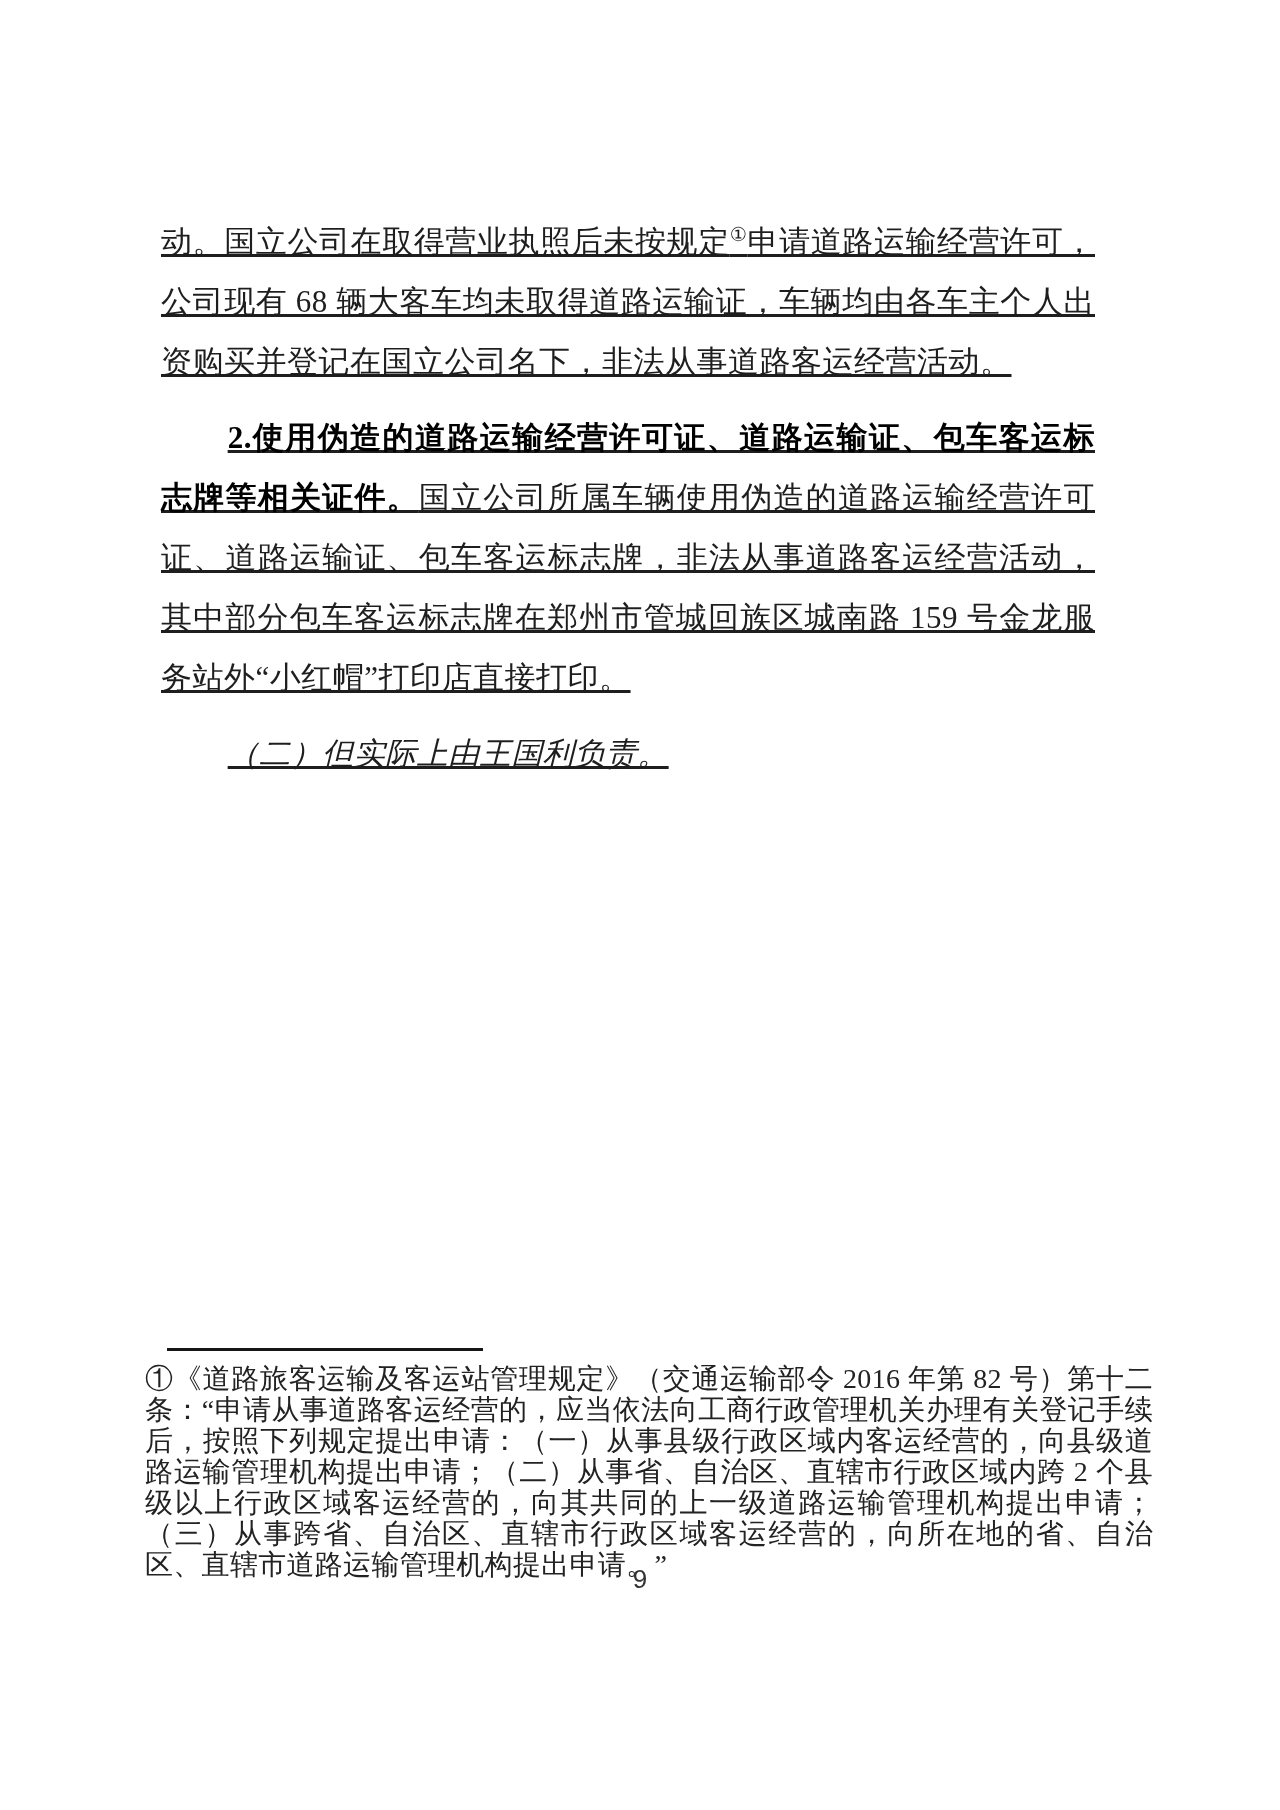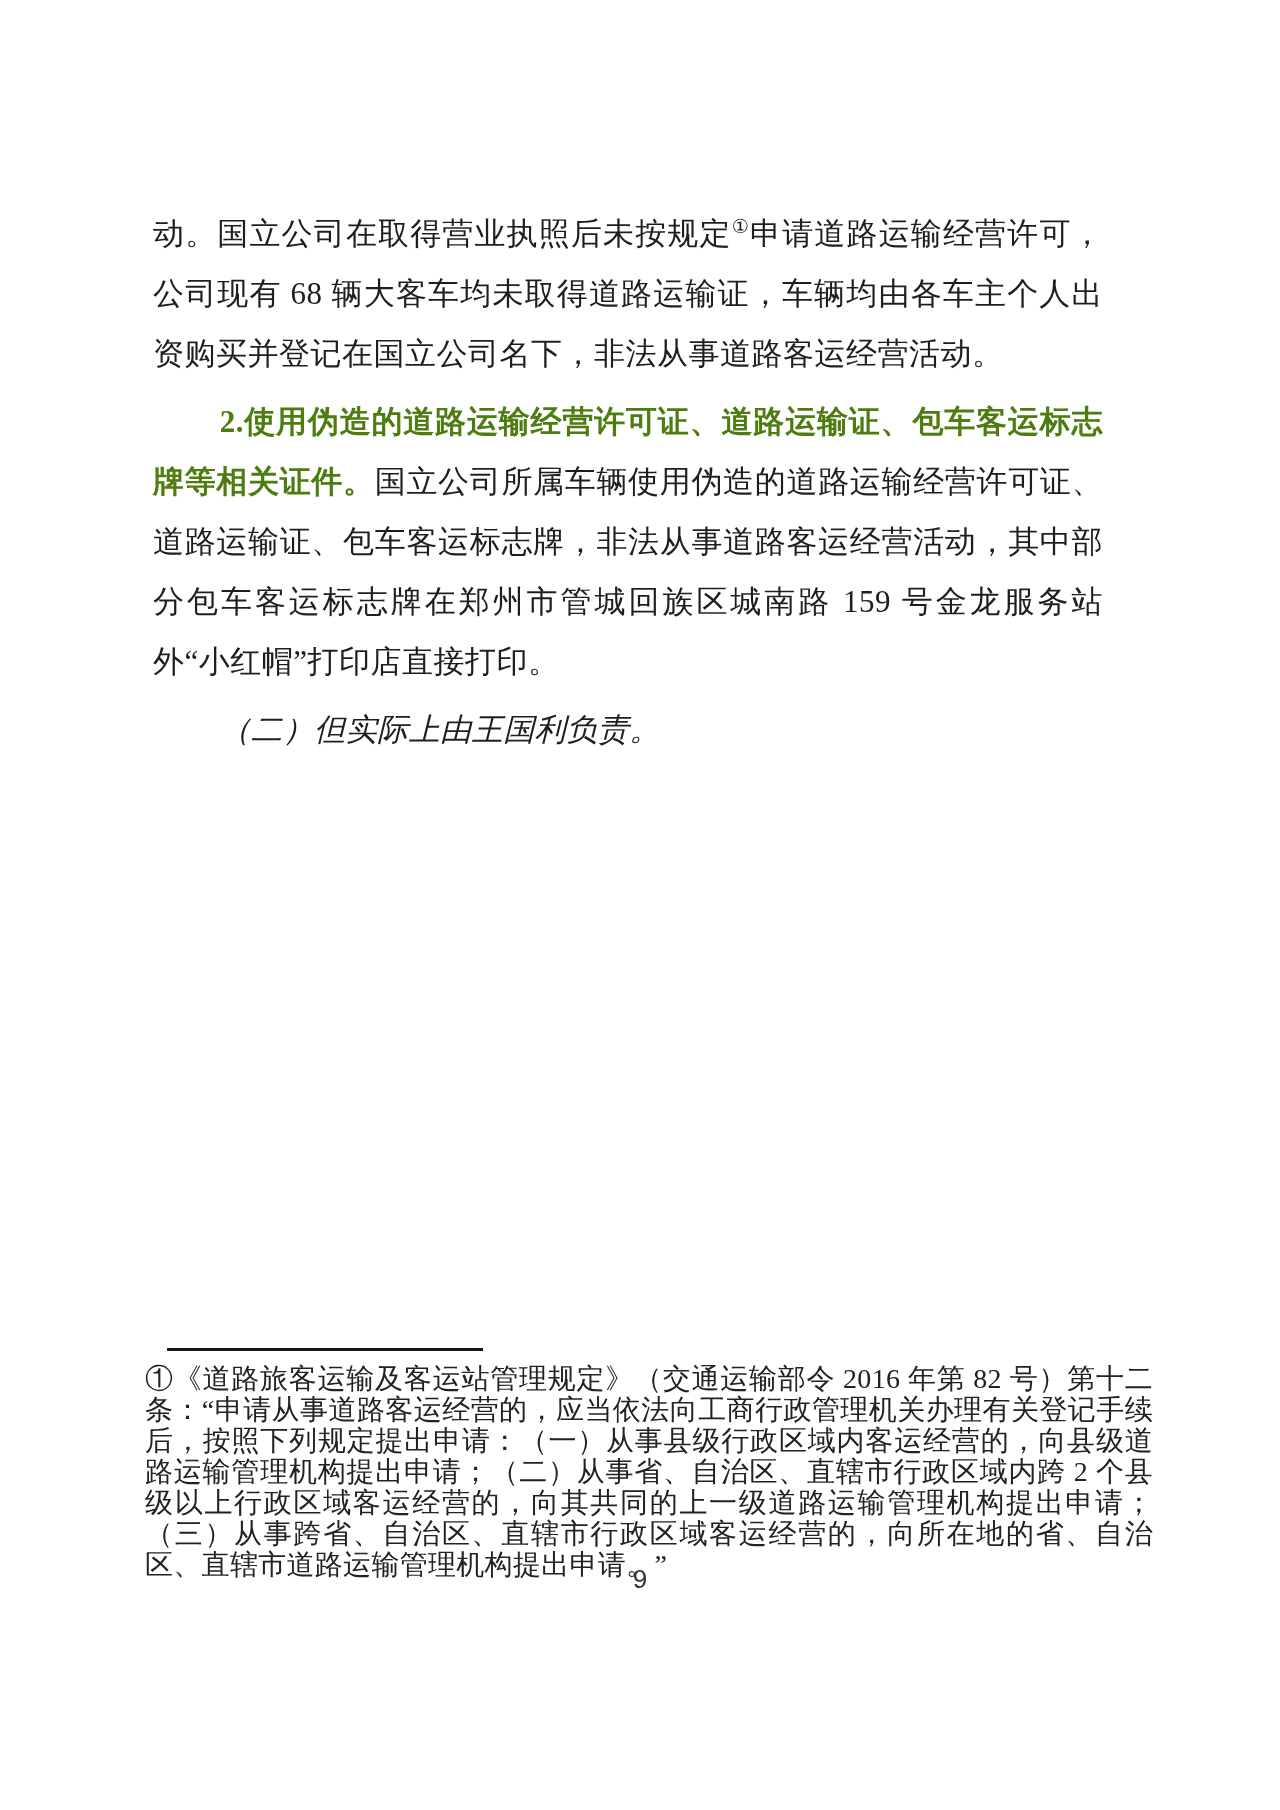--- a/index.html
+++ b/index.html
@@ -21,30 +21,31 @@
     top: 196px;
     width: 966px;
     font-size: 31px;
     line-height: 60px;
     text-align: justify;
     text-justify: inter-character;
     color: #1e1e1e;
     letter-spacing: 0.5px;
   }
   .para {
-    margin: 8px;
+    margin: 16px;
     padding: 0;
     text-indent: 0;
+    text-decoration: underline;
   }
   .para.indent {
     text-indent: 2.15em;
   }
   .heading {
     font-weight: bold;
-    color: #4d7c0f;
+    color: #000000;
   }
   .kaiti {
     font-style: italic;
   }
   sup.fn-ref {
     font-size: 0.62em;
     line-height: 0;
     vertical-align: super;
   }
   .footnote-sep {

